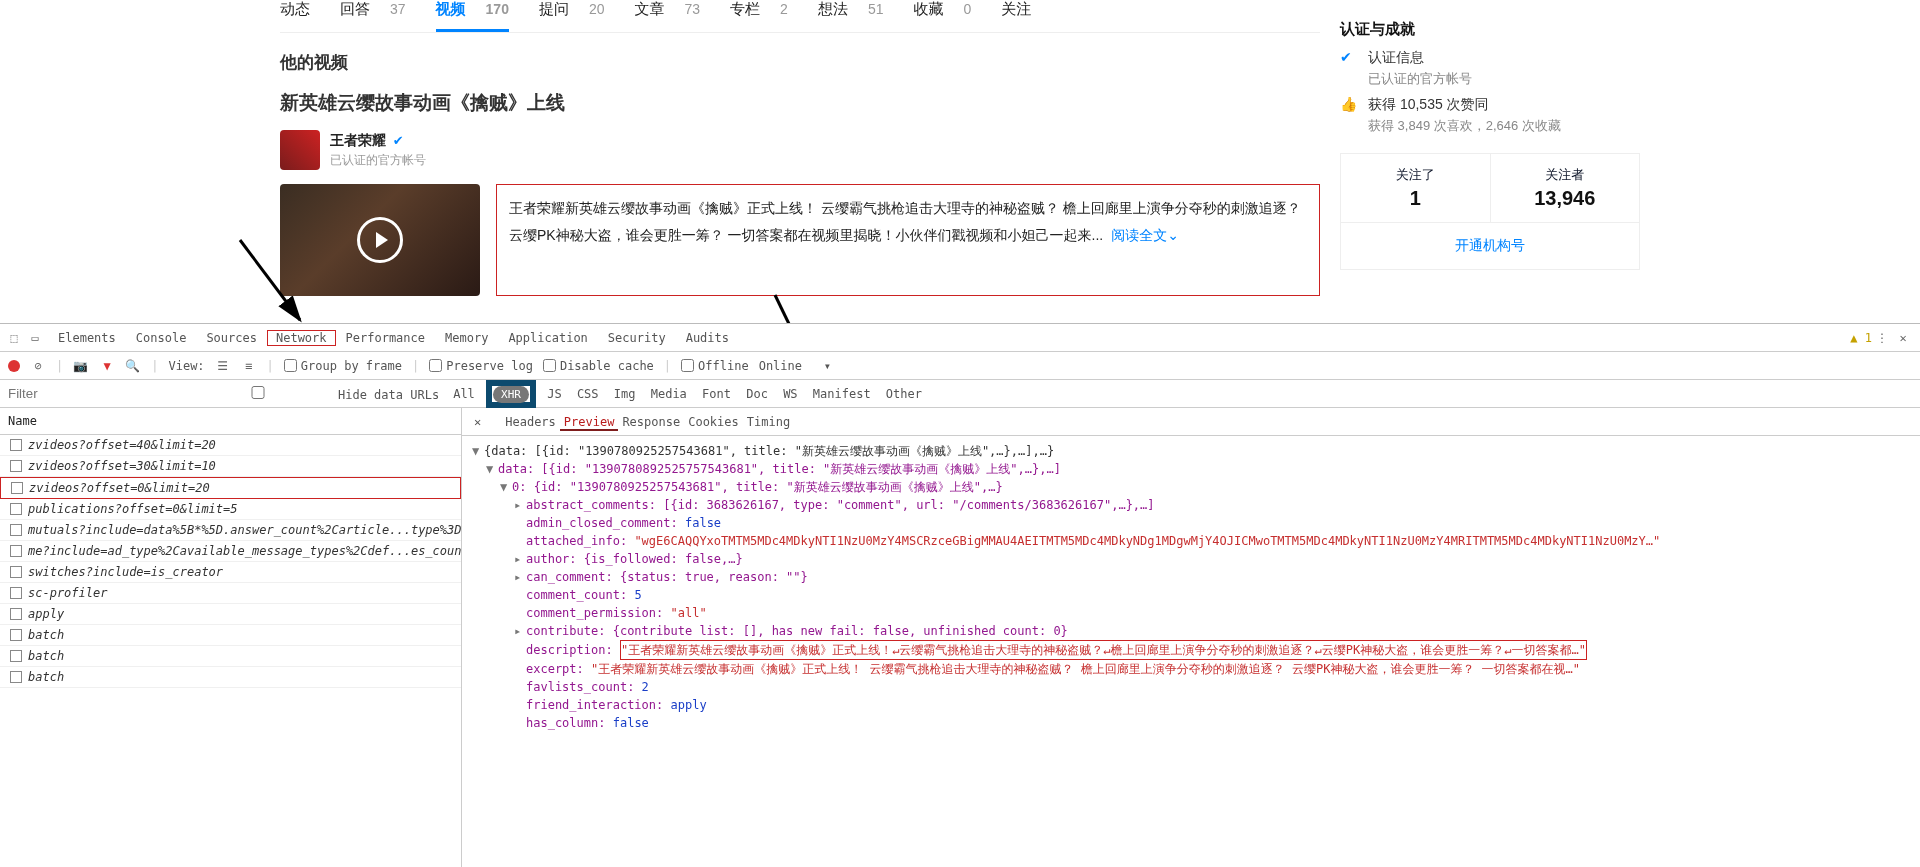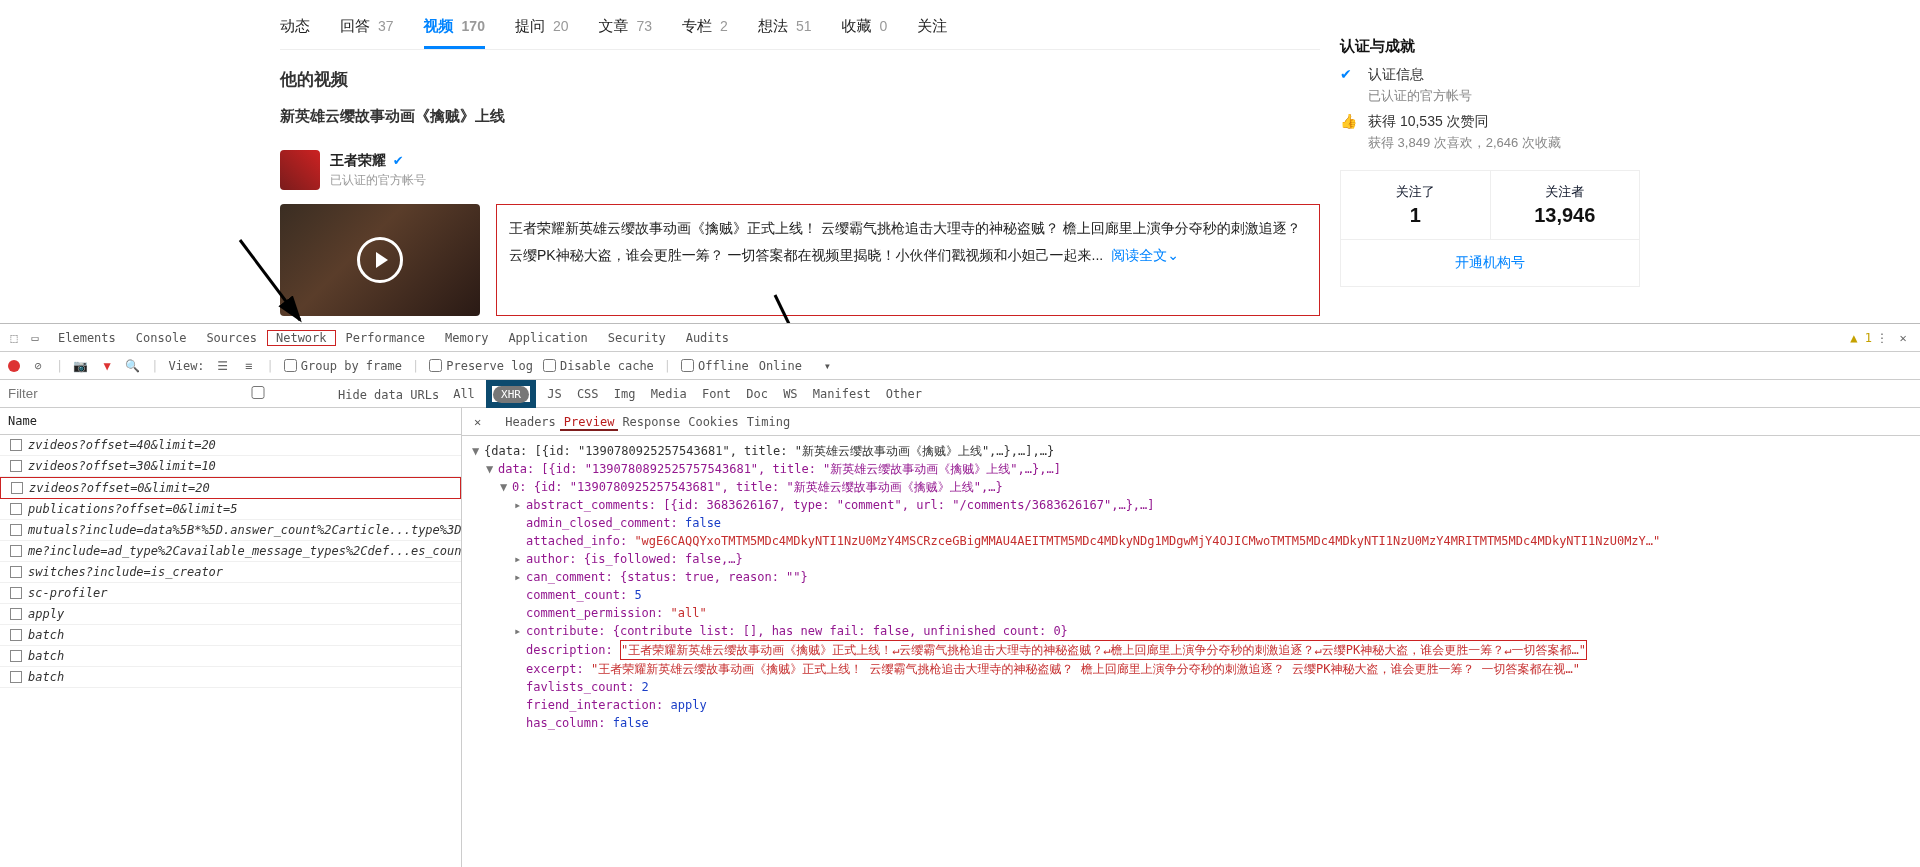--- a/index.html
+++ b/index.html
@@ -1,30 +1,30 @@
 <!DOCTYPE html>
 <html><head>
 <meta charset="utf-8">
 <style>
 * { margin: 0; padding: 0; box-sizing: border-box; }
 body { font-family: -apple-system, "PingFang SC", "Microsoft YaHei", Arial, sans-serif; font-size: 13px; color: #333; background: #fff; width: 1920px; height: 867px; overflow: hidden; position: relative; }
 
 
-.content-wrap { display: flex; padding: 17px 280px 0 280px; }
+.content-wrap { display: flex; padding: 0 280px 0 280px; }
 .left-col { flex: 1; padding-right: 20px; }
 .right-col { width: 300px; padding-top: 20px; }
 
 .profile-tabs { display: flex; gap: 30px; border-bottom: 1px solid #eee; padding-bottom: 0; margin-bottom: 18px; font-size: 15px; color: #222; }
 .profile-tabs .tab { padding: 0 0 10px; cursor: pointer; white-space: nowrap; }
 .profile-tabs .tab.active { color: #0084ff; border-bottom: 3px solid #0084ff; font-weight: 600; }
-.profile-tabs .cnt { color: #999; margin-left: 8px; font-size: 14px; }
+.profile-tabs .cnt { color: #999; margin-left: 20px; font-size: 14px; }
 
 .section-title { font-size: 17px; font-weight: 600; margin-bottom: 16px; }
 
-.video-title { font-size: 15px; font-weight: 600; margin-bottom: 24px; }
+.video-title { font-size: 19px; font-weight: 600; margin-bottom: 14px; }
 .author-row { display: flex; gap: 10px; align-items: center; margin-bottom: 14px; }
 .avatar { width: 40px; height: 40px; border-radius: 4px; background: linear-gradient(45deg,#7a1c1c,#c22); }
 .a-name { font-weight: 600; font-size: 14px; color: #222; }
 .verified { color: #0084ff; margin-left: 3px; }
 .a-sub { color: #999; font-size: 12px; margin-top: 2px; }
 
 .video-row { display: flex; gap: 16px; }
 .thumb { width: 200px; height: 112px; border-radius: 4px; background: linear-gradient(135deg,#3a2d22 0%,#5a3d2a 40%,#2a1a15 100%); position: relative; display: flex; align-items: center; justify-content: center; }
 .play { width: 46px; height: 46px; border-radius: 50%; border: 3px solid #fff; display: flex; align-items: center; justify-content: center; color:#fff; font-size:18px; }
 .play::after { content:""; border-left:12px solid #fff; border-top:8px solid transparent; border-bottom:8px solid transparent; margin-left:4px;}

